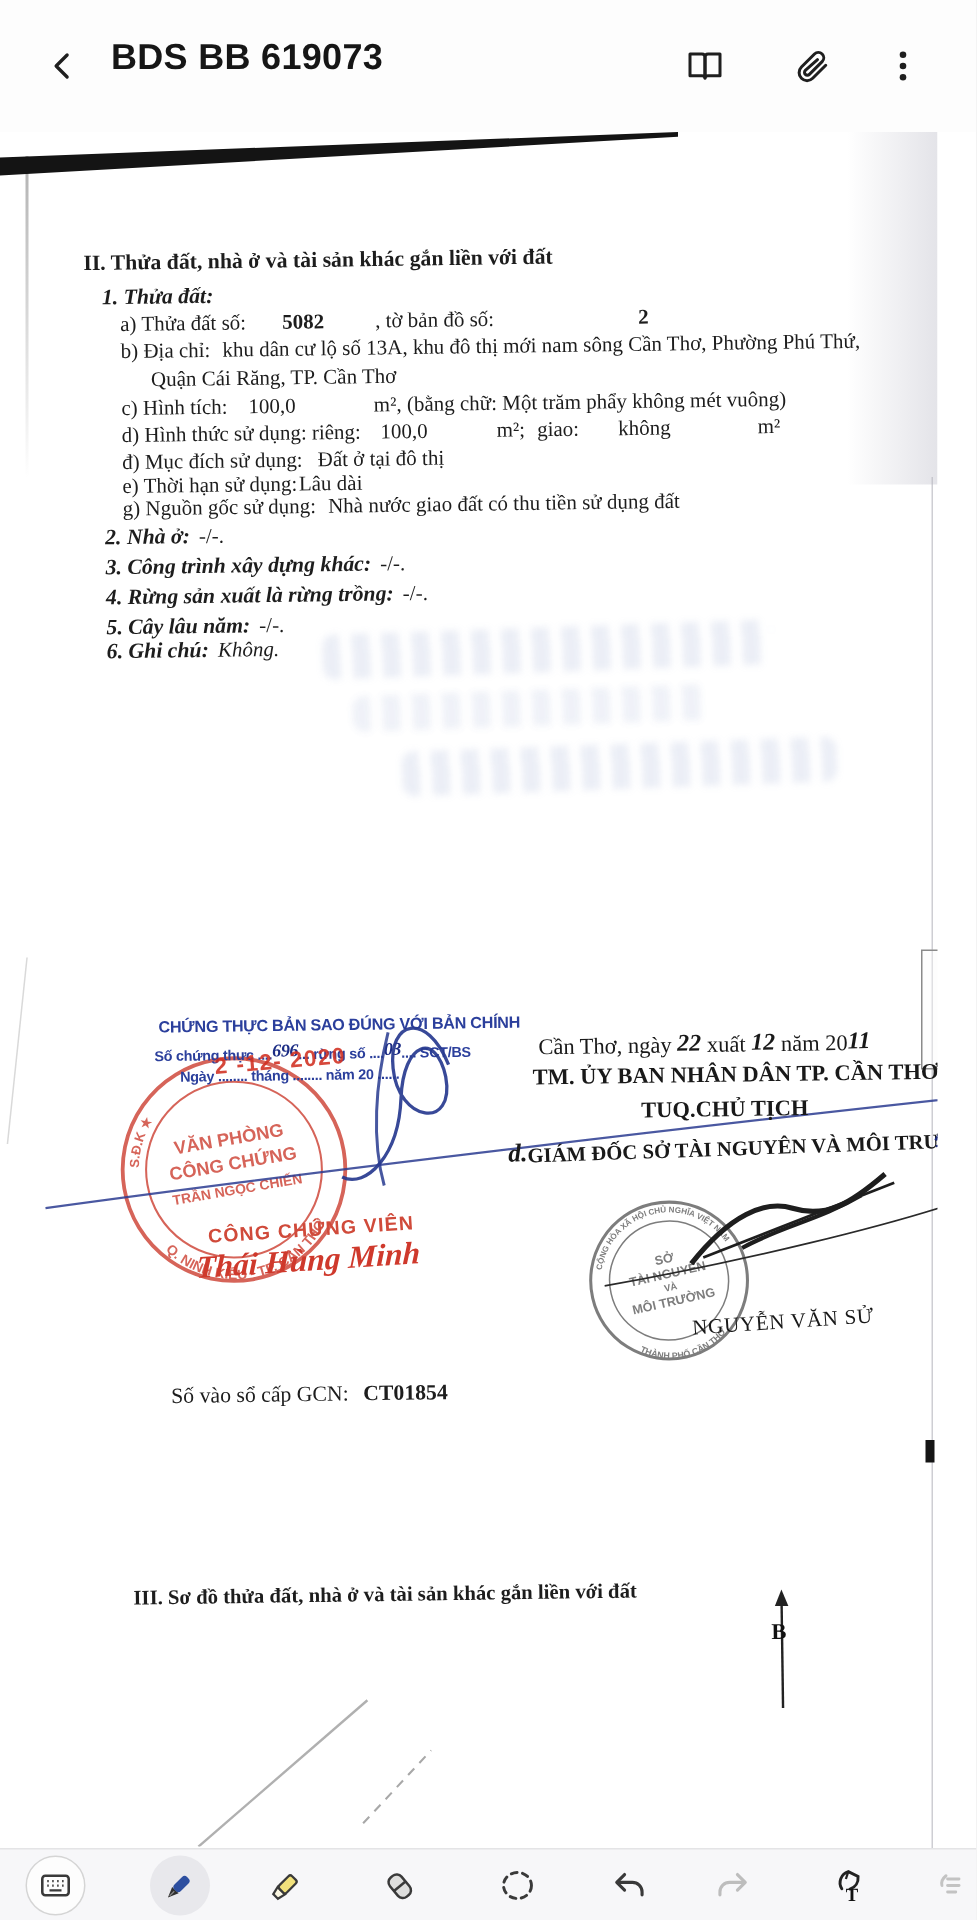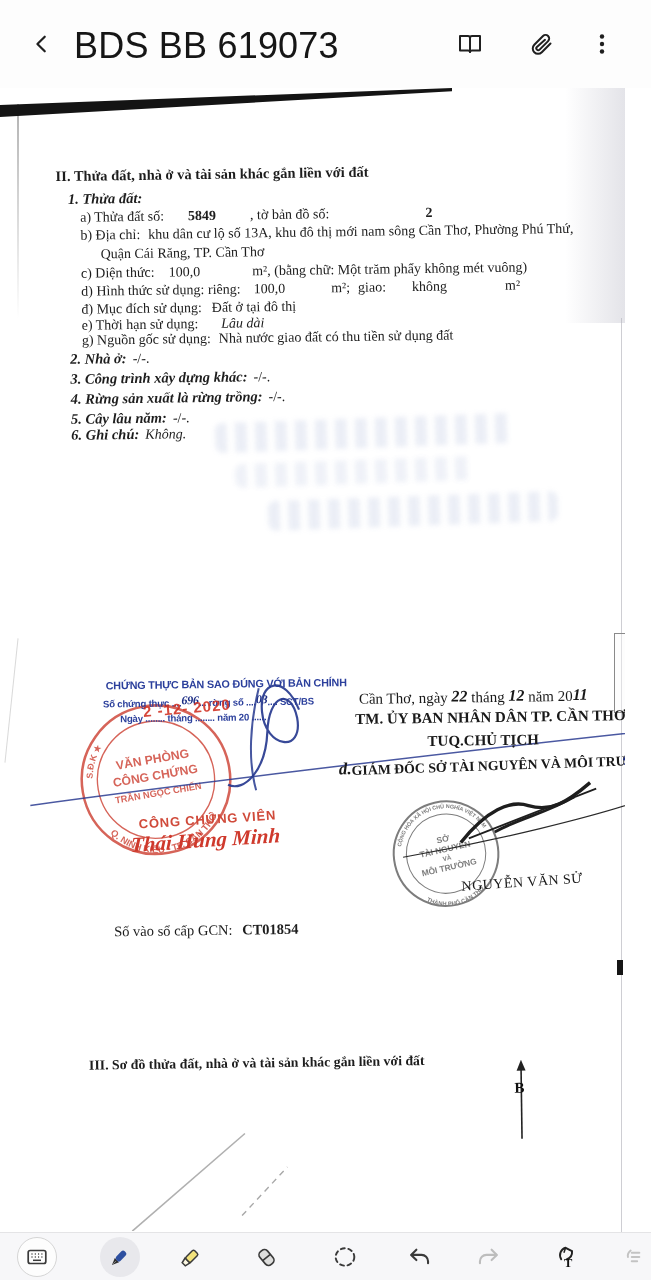--- a/index.html
+++ b/index.html
@@ -5,21 +5,21 @@
   * { margin:0; padding:0; box-sizing:border-box; }
   html,body { background:#e9e9e9; }
   .screen { position:relative; width:651px; height:1280px; background:#fff; overflow:hidden;
             font-family:"Liberation Sans", sans-serif; margin:0 auto; }
 
   
   .appbar { position:absolute; top:0; left:0; width:651px; height:88px; background:#fdfdfd; z-index:40; }
   .icon-btn { position:absolute; background:none; border:none; cursor:pointer; color:#1f1f1f;
               display:flex; align-items:center; justify-content:center; }
   .appbar .back { left:24px; top:26px; width:36px; height:36px; }
-  .appbar .title { position:absolute; left:74px; top:25px; font-size:36px; font-weight:400;
+  .appbar .title { position:absolute; left:74px; top:25px; font-size:24px; font-weight:700;
                    color:#161616; letter-spacing:.2px; white-space:nowrap; }
   .appbar .act-book { left:450px; top:26px; width:40px; height:36px; }
   .appbar .act-clip { left:522px; top:26px; width:40px; height:36px; }
   .appbar .act-more { left:584px; top:26px; width:36px; height:36px; }
 
   
   .page { position:absolute; top:88px; left:0; width:625px; height:1144px; background:#fff; overflow:hidden; }
   .serif { font-family:"Liberation Serif","DejaVu Serif",serif; color:#1d1d1d; }
   .l { position:absolute; white-space:nowrap; }
   .tilt { position:absolute; inset:0; transform:rotate(-0.8deg); transform-origin:60px 120px; }
@@ -129,41 +129,41 @@
     <div class="wm" style="left:215px; top:330px; width:300px; height:30px;"></div>
     <div class="wm" style="left:235px; top:372px; width:240px; height:24px; opacity:.8;"></div>
     <div class="wm" style="left:268px; top:408px; width:290px; height:30px;"></div>
 
     <div class="tilt">
 
       <div class="l serif h2" style="left:56px; top:80px;">II. Thửa đất, nhà ở và tài sản khác gắn liền với đất</div>
       <div class="l serif item-lb" style="left:68px; top:103px;">1. Thửa đất:</div>
 
       <div class="l serif body-ln" style="left:80px; top:122px;">
-        <span>a) Thửa đất số:</span><span class="b" style="margin-left:24px;">5849</span><span style="margin-left:34px;">, tờ bản đồ số:</span><span class="b" style="margin-left:96px;">2</span>
+        <span>a) Thửa đất số:</span><span class="b" style="margin-left:24px;">5082</span><span style="margin-left:34px;">, tờ bản đồ số:</span><span class="b" style="margin-left:96px;">2</span>
       </div>
 
       <div class="l serif body-ln" style="left:80px; top:140px;">
         <span>b) Địa chỉ:</span><span style="margin-left:8px;">khu dân cư lộ số 13A, khu đô thị mới nam sông Cần Thơ, Phường Phú Thứ,</span>
       </div>
       <div class="l serif body-ln" style="left:100px; top:159px;">Quận Cái Răng, TP. Cần Thơ</div>
 
       <div class="l serif body-ln" style="left:80px; top:178px;">
-        <span>c) Diện thức:</span><span style="margin-left:14px;">100,0</span><span style="margin-left:52px;">m²</span><span>, (bằng chữ: Một trăm phẩy không mét vuông)</span>
+        <span>c) Hình tích:</span><span style="margin-left:14px;">100,0</span><span style="margin-left:52px;">m²</span><span>, (bằng chữ: Một trăm phẩy không mét vuông)</span>
       </div>
 
       <div class="l serif body-ln" style="left:80px; top:196px;">
         <span>d) Hình thức sử dụng: riêng:</span><span style="margin-left:13px;">100,0</span><span style="margin-left:46px;">m²;</span><span style="margin-left:8px;">giao:</span><span style="margin-left:26px;">không</span><span style="margin-left:58px;">m²</span>
       </div>
 
       <div class="l serif body-ln" style="left:80px; top:214px;">
         <span>đ) Mục đích sử dụng:</span><span style="margin-left:10px;">Đất ở tại đô thị</span>
       </div>
       <div class="l serif body-ln" style="left:80px; top:230px;">
-        <span>e) Thời hạn sử dụng:</span><span style="margin-left:23px;font-style:italic;">Lâu dài</span>
+        <span>e) Thời hạn sử dụng:</span><span style="margin-left:1px;">Lâu dài</span>
       </div>
       <div class="l serif body-ln" style="left:80px; top:245px;">
         <span>g) Nguồn gốc sử dụng:</span><span style="margin-left:8px;">Nhà nước giao đất có thu tiền sử dụng đất</span>
       </div>
 
       <div class="l serif" style="left:68px; top:262px;">
         <span class="item-lb">2. Nhà ở:</span><span class="item-v">-/-.</span>
       </div>
       <div class="l serif" style="left:68px; top:282px;">
         <span class="item-lb">3. Công trình xây dựng khác:</span><span class="item-v">-/-.</span>
@@ -210,21 +210,21 @@
         <path d="M252 28 C 243 62, 240 100, 248 130" stroke="#27398f" stroke-width="2" opacity=".85"></path>
         <path d="M22 142 C 200 120, 470 92, 642 76" stroke="#2a3b90" stroke-width="1.5" opacity=".85"></path>
       </svg>
 
       <div class="l notary-title" style="left:130px; top:726px;">CÔNG CHỨNG VIÊN</div>
       <div class="l notary-name" style="left:122px; top:742px;">Thái Hùng Minh</div>
 
       <div class="l off" style="left:352px; top:606px; font-size:15px;">
         <span>Cần Thơ, ngày</span>
         <span class="hand">22</span>
-        <span>tháng</span>
+        <span>xuất</span>
         <span class="hand">12</span>
         <span>năm 20</span><span class="hand">11</span>
       </div>
       <div class="l off b" style="left:348px; top:627px; font-size:15px;">TM. ỦY BAN NHÂN DÂN TP. CẦN THƠ</div>
       <div class="l off b" style="left:420px; top:650px; font-size:15px;">TUQ.CHỦ TỊCH</div>
       <div class="l off" style="left:331px; top:673px; font-size:13.8px; transform:rotate(-1.2deg);">
         <span class="hand" style="font-size:17px;">d.</span><span class="b">GIÁM ĐỐC SỞ TÀI NGUYÊN VÀ MÔI TRƯỜNG</span>
       </div>
       <svg class="l" style="left:614px; top:664px;" width="36" height="24" viewBox="0 0 36 24" fill="none">
         <path d="M2 16 C 9 4, 15 4, 17 12 C 19 18, 26 16, 34 7" stroke="#1c2b7e" stroke-width="2"></path>

